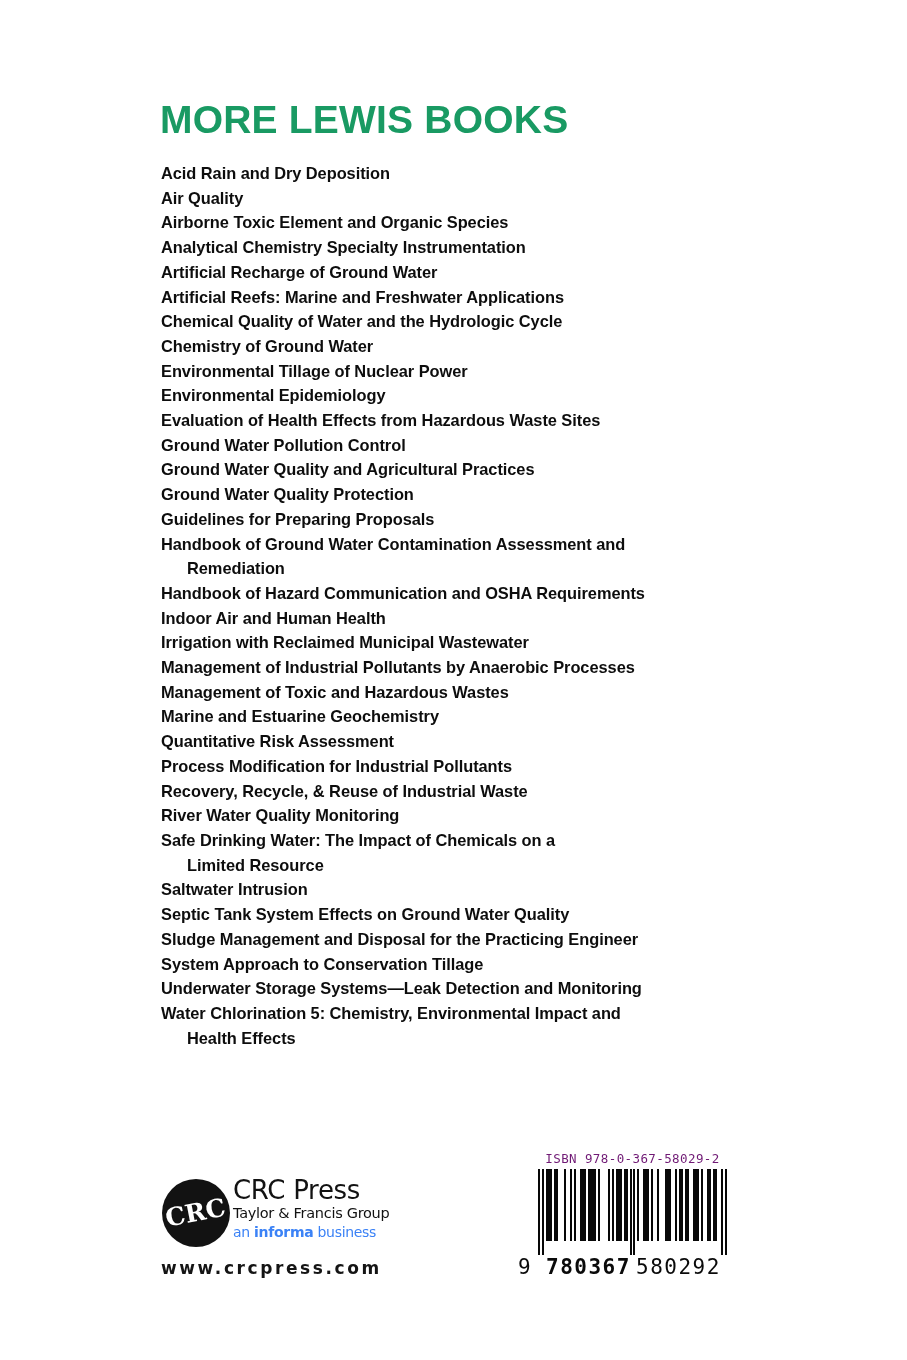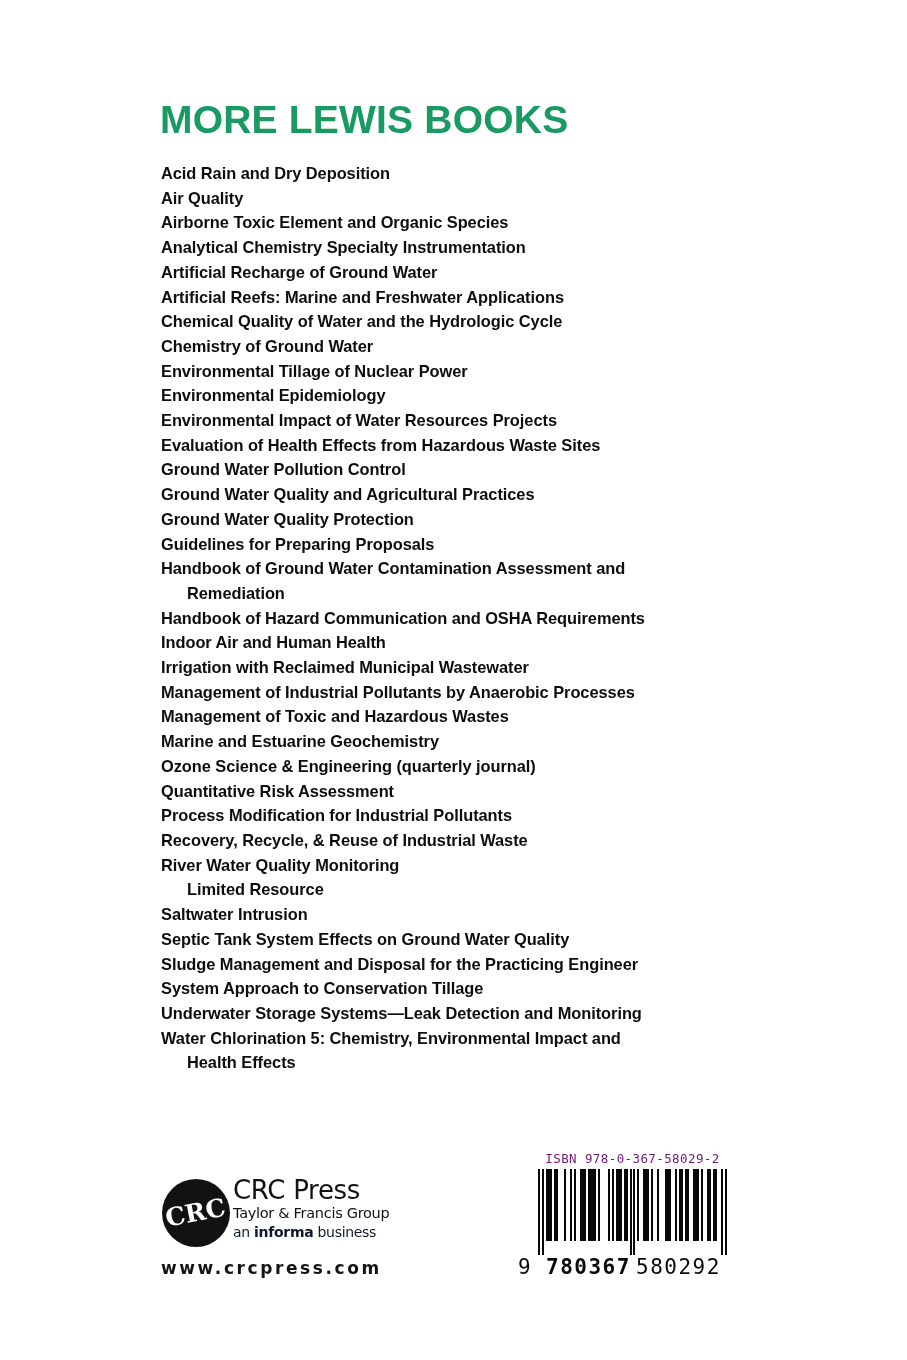--- a/index.html
+++ b/index.html
@@ -86,21 +86,21 @@
   #crc-tagline {
     font-family: "DejaVu Sans", sans-serif;
     font-size: 14.5px;
     color: #121212;
     line-height: 19px;
     letter-spacing: -0.3px;
   }
   #crc-informa {
     font-family: "DejaVu Sans", sans-serif;
     font-size: 14px;
-    color: #0f172a;
+    color: #3b82f6;
     line-height: 19px;
     letter-spacing: -0.3px;
   }
   #crc-informa b { font-weight: bold; }
   #crc-website {
     position: absolute;
     left: 0px;
     top: 82px;
     font-family: "DejaVu Sans", sans-serif;
     font-size: 17px;
@@ -168,39 +168,37 @@
       <div class="book-item"><span>Acid Rain and Dry Deposition</span></div>
       <div class="book-item"><span>Air Quality</span></div>
       <div class="book-item"><span>Airborne Toxic Element and Organic Species</span></div>
       <div class="book-item"><span>Analytical Chemistry Specialty Instrumentation</span></div>
       <div class="book-item"><span>Artificial Recharge of Ground Water</span></div>
       <div class="book-item"><span>Artificial Reefs: Marine and Freshwater Applications</span></div>
       <div class="book-item"><span>Chemical Quality of Water and the Hydrologic Cycle</span></div>
       <div class="book-item"><span>Chemistry of Ground Water</span></div>
       <div class="book-item"><span>Environmental Tillage of Nuclear Power</span></div>
       <div class="book-item"><span>Environmental Epidemiology</span></div>
-      <div class="book-item"><span>Environmental Impact of Water Resources Projects</span></div>
       <div class="book-item"><span>Evaluation of Health Effects from Hazardous Waste Sites</span></div>
       <div class="book-item"><span>Ground Water Pollution Control</span></div>
       <div class="book-item"><span>Ground Water Quality and Agricultural Practices</span></div>
       <div class="book-item"><span>Ground Water Quality Protection</span></div>
       <div class="book-item"><span>Guidelines for Preparing Proposals</span></div>
       <div class="book-item"><span>Handbook of Ground Water Contamination Assessment and</span><span class="cont-line">Remediation</span></div>
       <div class="book-item"><span>Handbook of Hazard Communication and OSHA Requirements</span></div>
       <div class="book-item"><span>Indoor Air and Human Health</span></div>
       <div class="book-item"><span>Irrigation with Reclaimed Municipal Wastewater</span></div>
       <div class="book-item"><span>Management of Industrial Pollutants by Anaerobic Processes</span></div>
       <div class="book-item"><span>Management of Toxic and Hazardous Wastes</span></div>
       <div class="book-item"><span>Marine and Estuarine Geochemistry</span></div>
-      <div class="book-item"><span>Ozone Science &amp; Engineering (quarterly journal)</span></div>
       <div class="book-item"><span>Quantitative Risk Assessment</span></div>
       <div class="book-item"><span>Process Modification for Industrial Pollutants</span></div>
       <div class="book-item"><span>Recovery, Recycle, &amp; Reuse of Industrial Waste</span></div>
       <div class="book-item"><span>River Water Quality Monitoring</span></div>
-      <div class="book-item"><span class="cont-line">Limited Resource</span></div>
+      <div class="book-item"><span>Safe Drinking Water: The Impact of Chemicals on a</span><span class="cont-line">Limited Resource</span></div>
       <div class="book-item"><span>Saltwater Intrusion</span></div>
       <div class="book-item"><span>Septic Tank System Effects on Ground Water Quality</span></div>
       <div class="book-item"><span>Sludge Management and Disposal for the Practicing Engineer</span></div>
       <div class="book-item"><span>System Approach to Conservation Tillage</span></div>
       <div class="book-item"><span>Underwater Storage Systems—Leak Detection and Monitoring</span></div>
       <div class="book-item"><span>Water Chlorination 5: Chemistry, Environmental Impact and</span><span class="cont-line">Health Effects</span></div>
     </div>
 
   <div id="publisher-block">
     <div id="crc-logo-row">

